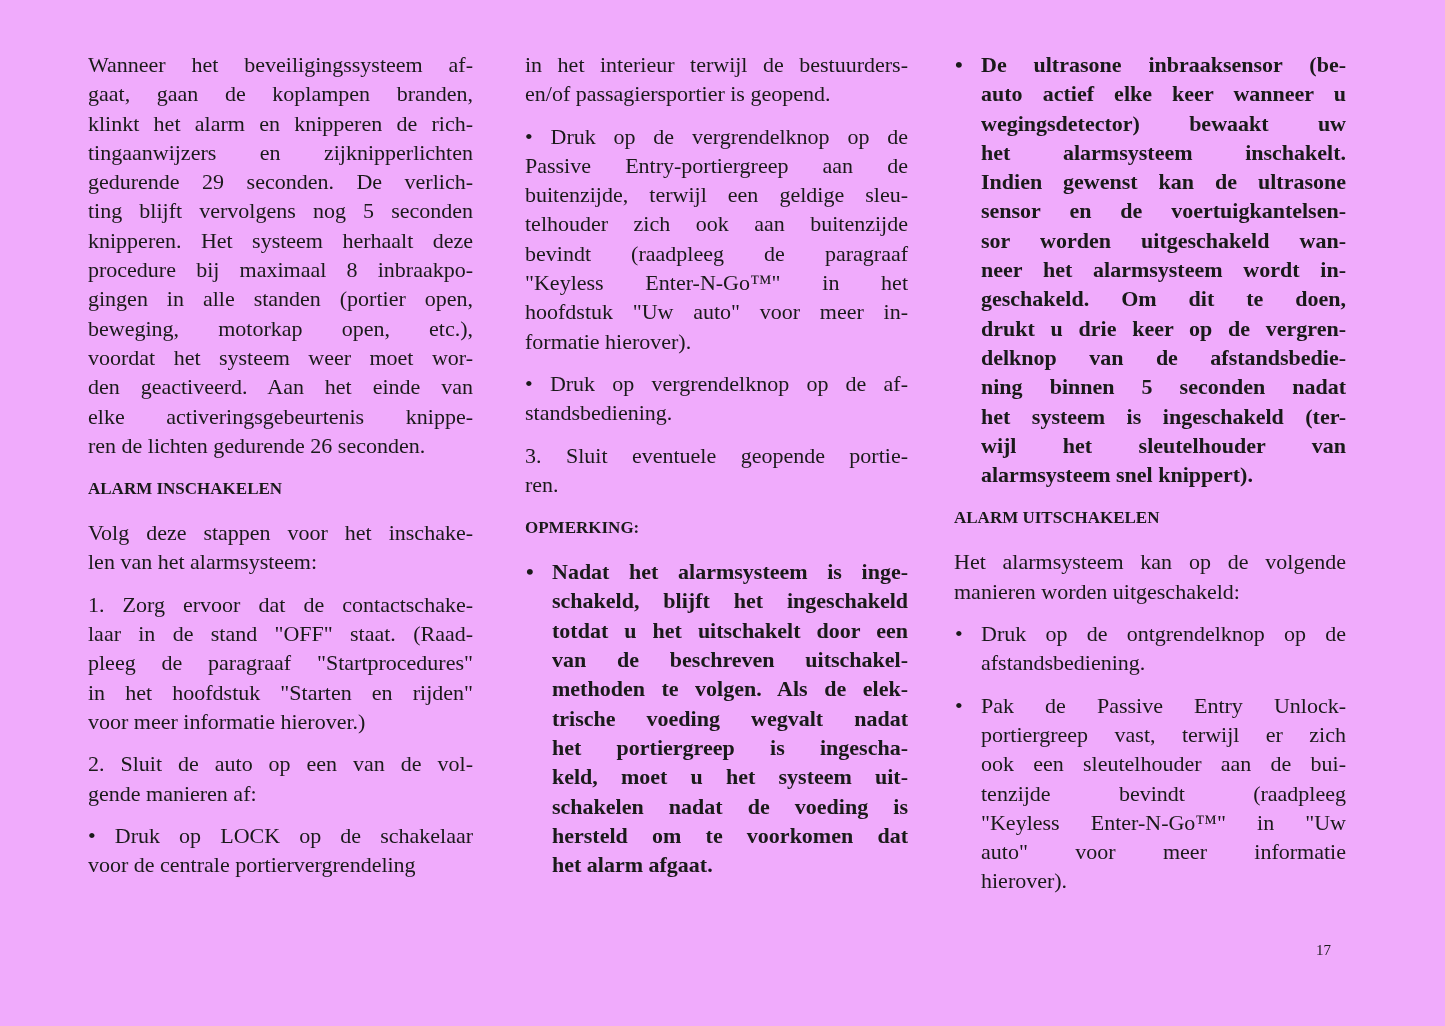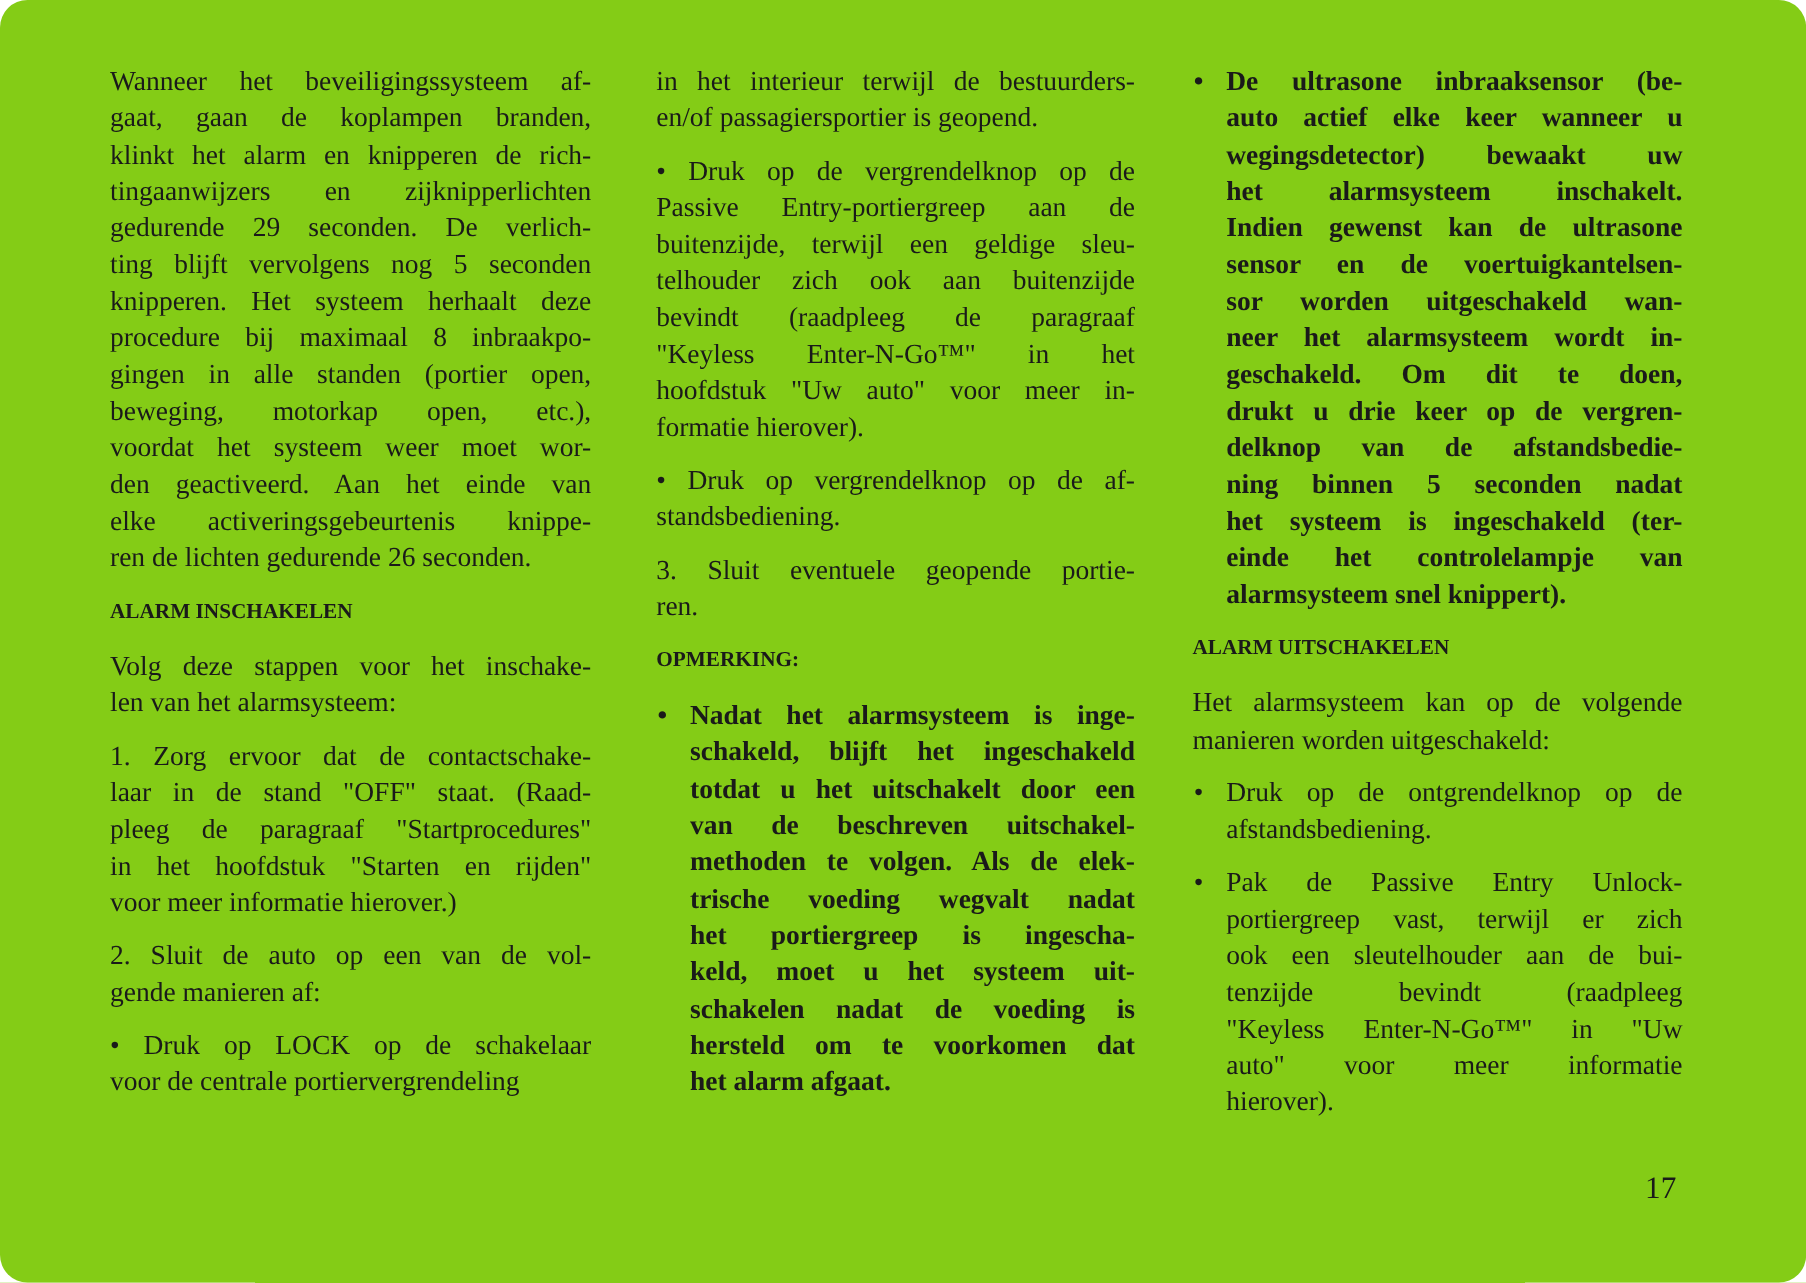--- a/index.html
+++ b/index.html
@@ -4,21 +4,21 @@
 <style>
   * { margin: 0; padding: 0; box-sizing: border-box; }
   html, body { background: #ffffff; }
   body {
     width: 1445px; height: 1026px;
     font-family: "Liberation Serif", "DejaVu Serif", serif;
     color: #1a1a1a;
     position: relative;
     overflow: hidden;
   }
-  .page { position: absolute; inset: 0; background: #84cc16; border-radius: 22px; }
+  .page { position: absolute; inset: 0; background: #f0abfc; }
   .columns {
     position: absolute;
     left: 88px; top: 50px;
     display: flex;
   }
   .column { width: 385px; flex-shrink: 0; }
   .column:nth-child(2) { margin-left: 52px; width: 383px; }
   .column:nth-child(3) { margin-left: 46px; width: 392px; }
   .block {
     font-size: 22px;
@@ -34,21 +34,21 @@
   .heading {
     font-size: 17px;
     font-weight: bold;
     line-height: 32px;
     margin: 2px 0 13px 0;
     white-space: nowrap;
   }
   .page-number {
     position: absolute;
     left: 1316px; top: 936px;
-    font-size: 25px;
+    font-size: 15px;
     line-height: 29px;
   }
 </style>
 </head>
 <body>
 
 <div class="page">
   <div class="columns" id="columns">
       <div class="column">
         <div class="block">
@@ -136,21 +136,21 @@
           <div class="line">het alarmsysteem inschakelt.</div>
           <div class="line">Indien gewenst kan de ultrasone</div>
           <div class="line">sensor en de voertuigkantelsen-</div>
           <div class="line">sor worden uitgeschakeld wan-</div>
           <div class="line">neer het alarmsysteem wordt in-</div>
           <div class="line">geschakeld. Om dit te doen,</div>
           <div class="line">drukt u drie keer op de vergren-</div>
           <div class="line">delknop van de afstandsbedie-</div>
           <div class="line">ning binnen 5 seconden nadat</div>
           <div class="line">het systeem is ingeschakeld (ter-</div>
-          <div class="line">einde het controlelampje van</div>
+          <div class="line">wijl het sleutelhouder van</div>
           <div class="line last">alarmsysteem snel knippert).</div>
         </div>
         <div class="heading">ALARM UITSCHAKELEN</div>
         <div class="block">
           <div class="line">Het alarmsysteem kan op de volgende</div>
           <div class="line last">manieren worden uitgeschakeld:</div>
         </div>
         <div class="block hang">
           <span class="bullet-marker">•</span>
           <div class="line">Druk op de ontgrendelknop op de</div>

